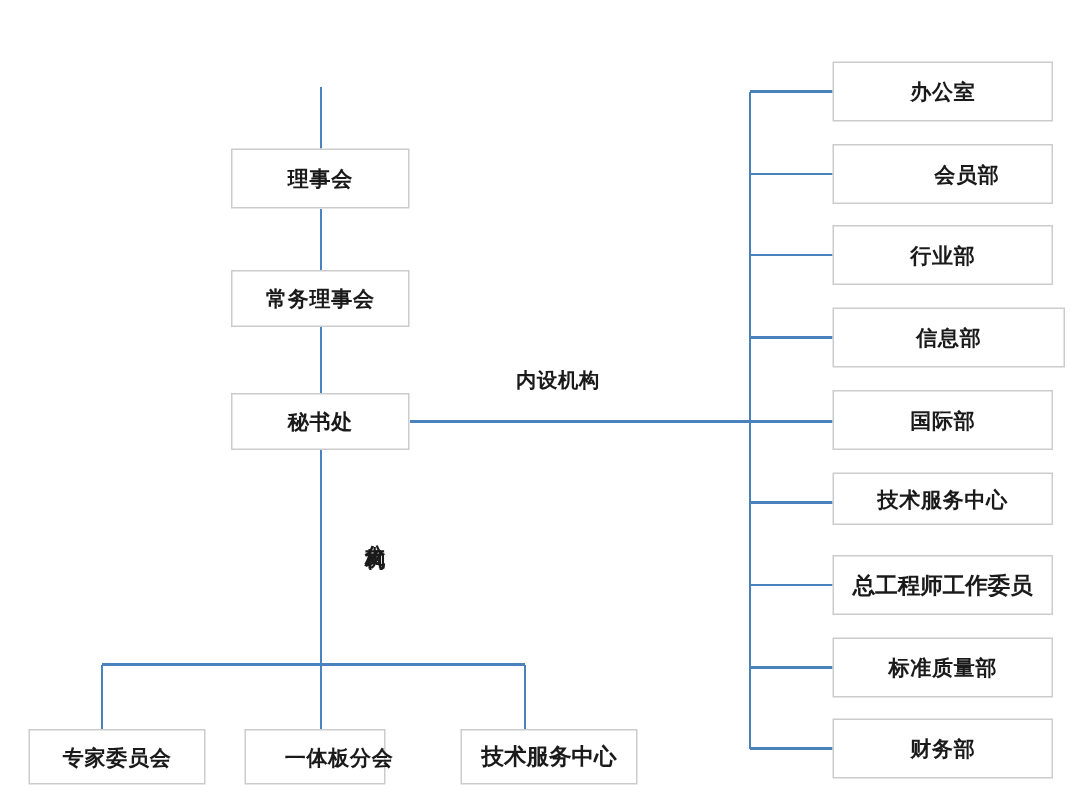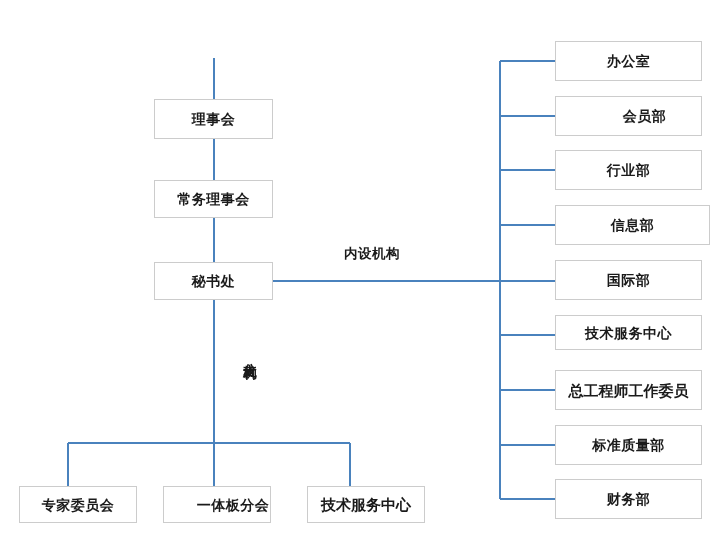--- a/index.html
+++ b/index.html
@@ -118,17 +118,17 @@
   <div class="node" style="left:555px; top:315px; width:147px; height:35px;">技术服务中心</div>
 
   <div class="node narrow-text" style="left:555px; top:370px; width:147px; height:40px;">总工程师工作委员</div>
 
   <div class="node" style="left:555px; top:425px; width:147px; height:40px;">标准质量部</div>
 
   <div class="node" style="left:555px; top:479px; width:147px; height:40px;">财务部</div>
 
   <div class="node" style="left:19px; top:486px; width:118px; height:37px;">专家委员会</div>
 
-  <div class="node" style="left:163px; top:486px; width:108px; height:37px;padding-left:32px;">一体板分会</div>
+  <div class="node" style="left:163px; top:486px; width:94px; height:37px;padding-left:32px;">一体板分会</div>
 
   <div class="node narrow-text" style="left:307px; top:486px; width:118px; height:37px;">技术服务中心</div>
 
 </div>
 
 </body></html>

